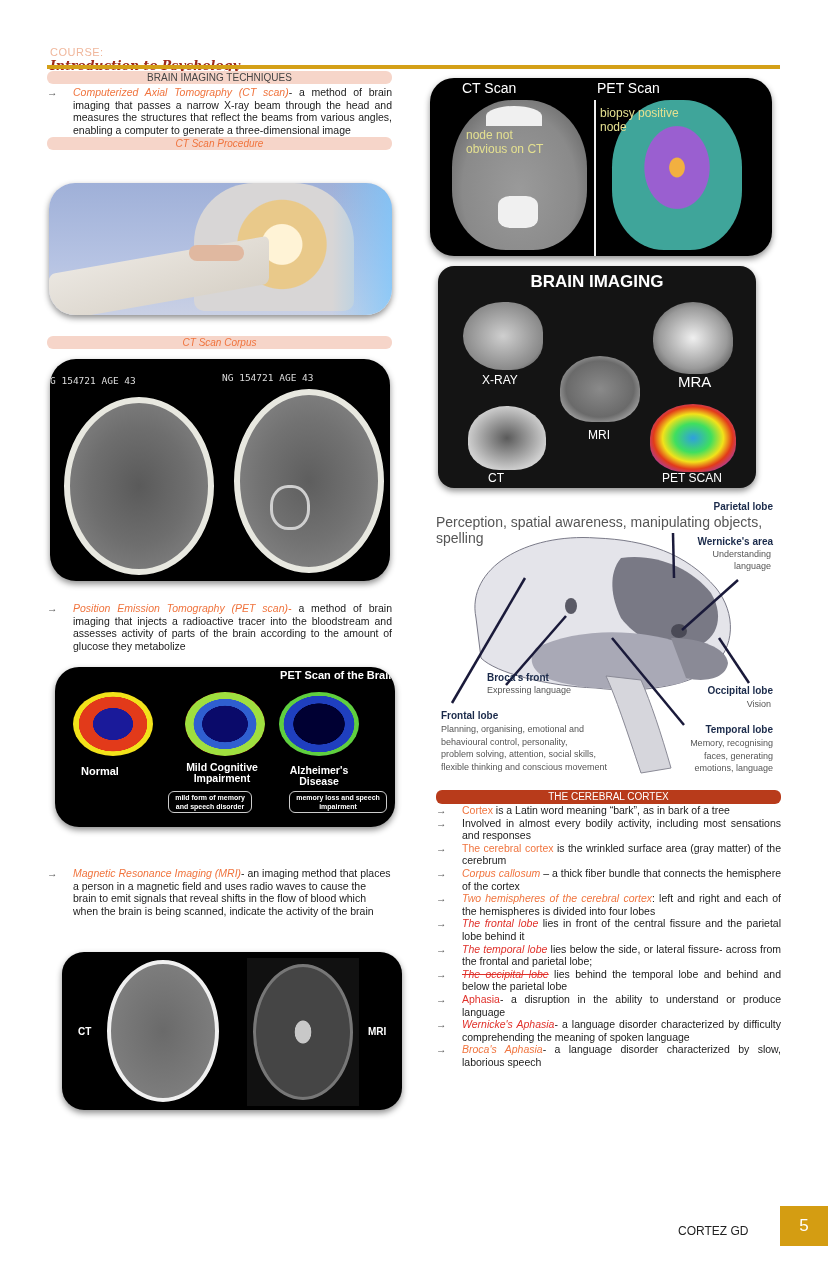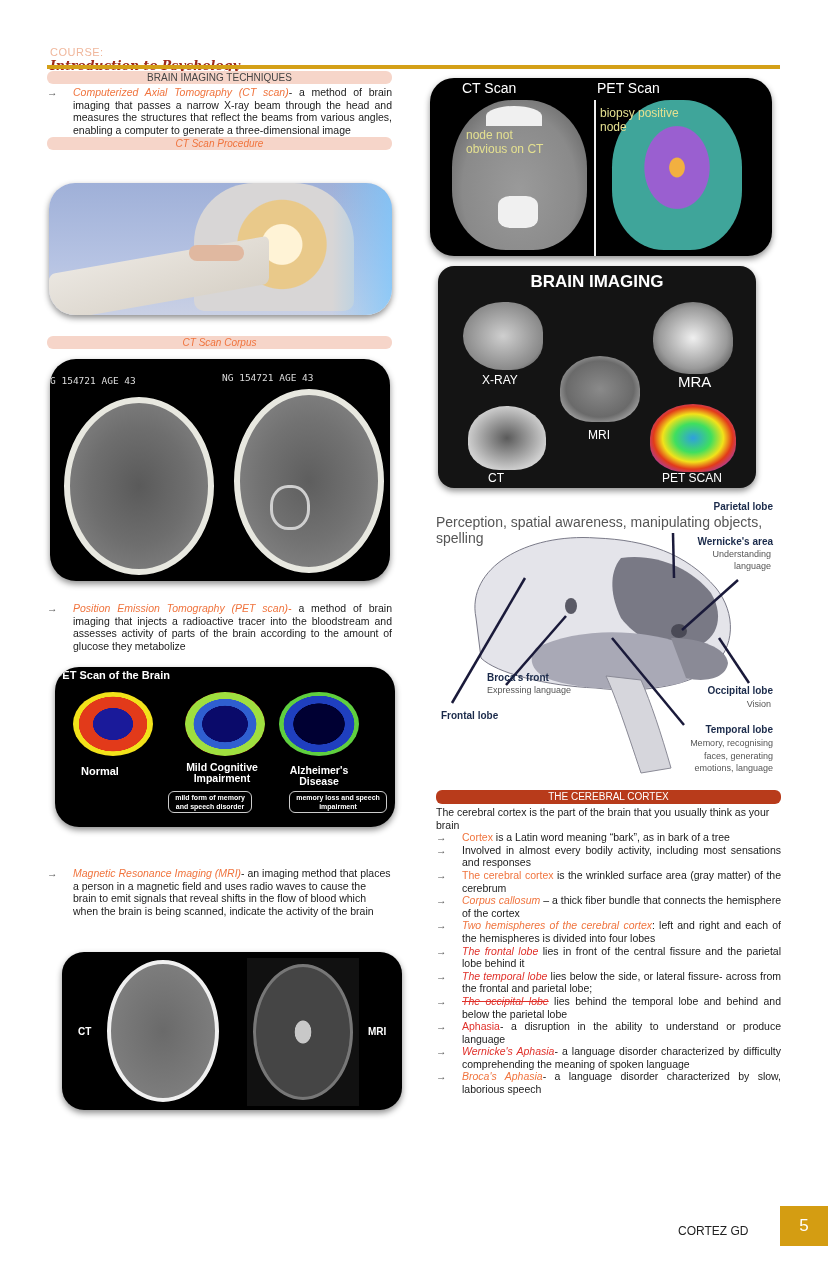--- a/index.html
+++ b/index.html
@@ -68,21 +68,21 @@
     <div style="position:absolute; left:30px; top:90px; width:40px; height:45px; border:3px solid #cfcfcf; border-radius:45%;"></div>
   </div>
 </div>
 
 <div class="bullet" style="position:absolute; left:47px; top:602px; width:345px;">
   <span class="arrow">→</span>
   <span class="txt"><span class="term">Position Emission Tomography (PET scan)-</span><span> a method of brain imaging that injects a radioactive tracer into the bloodstream and assesses activity of parts of the brain according to the amount of glucose they metabolize</span></span>
 </div>
 
 <div class="pic" style="left:55px; top:667px; width:340px; height:160px; border-radius:24px;">
-  <div class="pic-label" style="left:0; width:100%; text-align:left; top:2px; font-size:11px; font-weight:bold;">PET Scan of the Brain</div>
+  <div class="pic-label" style="left:0; width:100%; text-align:right; top:2px; font-size:11px; font-weight:bold;">PET Scan of the Brain</div>
   <div style="position:absolute; left:18px; top:25px; width:80px; height:64px; border-radius:50%; background: radial-gradient(ellipse, #1a1a9a 0 35%, #e23a1a 36% 60%, #f2e21a 61% 75%, #3fbf3f 76% 100%);"></div>
   <div style="position:absolute; left:130px; top:25px; width:80px; height:64px; border-radius:50%; background: radial-gradient(ellipse, #0a0a6a 0 40%, #2f5fd0 41% 55%, #9fdf3f 56% 70%, #e23a1a 71% 100%);"></div>
   <div style="position:absolute; left:224px; top:25px; width:80px; height:64px; border-radius:50%; background: radial-gradient(ellipse, #000033 0 45%, #1f3fbf 46% 62%, #5fcf3f 63% 75%, #e23a1a 76% 100%);"></div>
   <div class="pic-label" style="left:26px; top:98px; font-size:11px; font-weight:bold;">Normal</div>
   <div class="pic-label" style="left:112px; top:95px; width:110px; text-align:center; font-size:10.5px; font-weight:bold; line-height:11px;">Mild Cognitive Impairment</div>
   <div class="pic-label" style="left:228px; top:98px; width:72px; text-align:center; font-size:10.5px; font-weight:bold; line-height:11px;">Alzheimer's Disease</div>
   <div class="pic-label" style="left:113px; top:124px; width:84px; text-align:center; font-size:7px; font-weight:bold; line-height:9px; border:1px solid #ccc; border-radius:6px; padding:1px 3px;">mild form of memory and speech disorder</div>
   <div class="pic-label" style="left:234px; top:124px; width:98px; text-align:center; font-size:7px; font-weight:bold; line-height:9px; border:1px solid #ccc; border-radius:6px; padding:1px 3px;">memory loss and speech impairment</div>
 </div>
 
@@ -146,31 +146,36 @@
   <div style="position:absolute; right:8px; top:3px; font-family:'Liberation Sans',sans-serif; font-weight:bold; font-size:10px; color:#1a2a4a;">Parietal lobe</div>
   <div style="position:absolute; right:8px; top:16px; font-family:'Liberation Sans',sans-serif; font-size:14px; color:#555;">Perception, spatial awareness, manipulating objects, spelling</div>
   <div style="position:absolute; right:8px; top:38px; font-family:'Liberation Sans',sans-serif; font-weight:bold; font-size:10px; color:#1a2a4a;">Wernicke's area</div>
   <div style="position:absolute; right:10px; top:51px; font-family:'Liberation Sans',sans-serif; font-size:9px; color:#555;">Understanding</div>
   <div style="position:absolute; right:10px; top:63px; font-family:'Liberation Sans',sans-serif; font-size:9px; color:#555;">language</div>
   <div style="position:absolute; left:51px; top:174px; font-family:'Liberation Sans',sans-serif; font-weight:bold; font-size:10px; color:#1a2a4a;">Broca's front</div>
   <div style="position:absolute; left:51px; top:187px; font-family:'Liberation Sans',sans-serif; font-size:9px; color:#555;">Expressing language</div>
   <div style="position:absolute; right:8px; top:187px; font-family:'Liberation Sans',sans-serif; font-weight:bold; font-size:10px; color:#1a2a4a;">Occipital lobe</div>
   <div style="position:absolute; right:10px; top:201px; font-family:'Liberation Sans',sans-serif; font-size:9px; color:#555;">Vision</div>
   <div style="position:absolute; left:5px; top:212px; font-family:'Liberation Sans',sans-serif; font-weight:bold; font-size:10px; color:#1a2a4a;">Frontal lobe</div>
+  <div style="position:absolute; left:5px; top:225px; font-family:'Liberation Sans',sans-serif; font-size:9px; line-height:12.5px; color:#555;">
+    <div>Planning, organising, emotional and</div>
+    <div>behavioural control, personality,</div>
+    <div>problem solving, attention, social skills,</div>
+    <div>flexible thinking and conscious movement</div>
+  </div>
   <div style="position:absolute; right:8px; top:226px; font-family:'Liberation Sans',sans-serif; font-weight:bold; font-size:10px; color:#1a2a4a;">Temporal lobe</div>
   <div style="position:absolute; right:8px; top:239px; text-align:right; font-family:'Liberation Sans',sans-serif; font-size:9px; line-height:12.5px; color:#555;">
     <div>Memory, recognising</div>
     <div>faces, generating</div>
     <div>emotions, language</div>
   </div>
 </div>
 
 <div class="col-right" style="top:790px;">
   <div class="band red">THE CEREBRAL CORTEX</div>
-  <div class="para" style="margin-top:2px; text-align:left;">The cerebral cortex is the part of the brain that you usually think as your brain</div>
 
   <div class="bullet">
       <span class="arrow">→</span>
       <span class="txt" style="text-align:left;"><span class="term plain">Cortex</span><span> is a Latin word meaning “bark”, as in bark of a tree</span></span>
     </div>
   <div class="bullet">
       <span class="arrow">→</span>
       <span class="txt"><span>Involved in almost every bodily activity, including most sensations and responses</span></span>
     </div>
   <div class="bullet">

